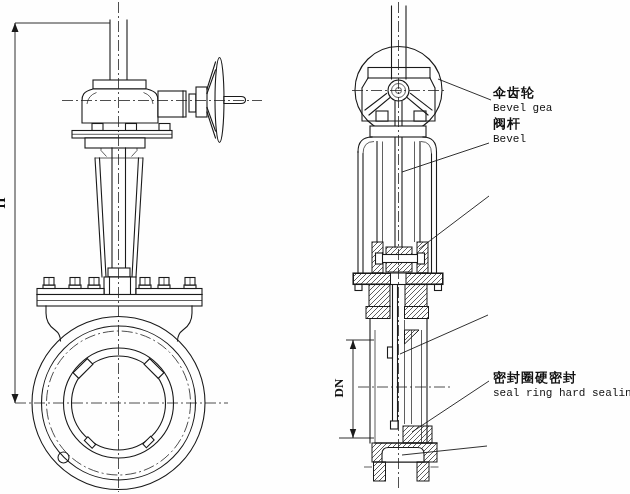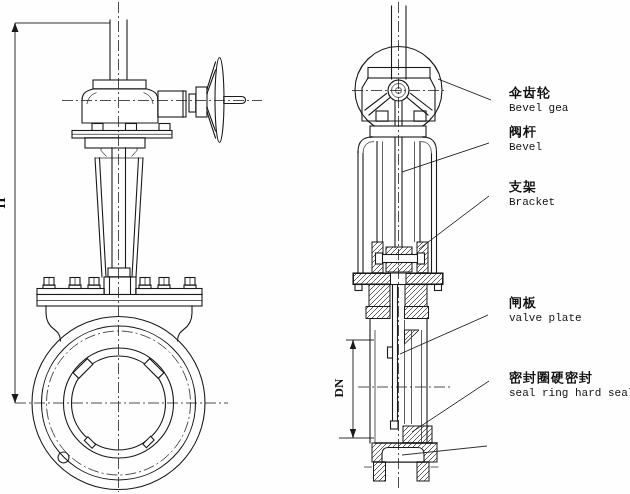--- a/index.html
+++ b/index.html
@@ -7,21 +7,21 @@
          font-family:"Liberation Sans",sans-serif;border-bottom:1px solid #9a9a9a;}
   #stage svg{position:absolute;left:0;top:0;}
   .ln{fill:none;stroke:#1a1a1a;stroke-width:1.1;stroke-linecap:square;}
   .thin{fill:none;stroke:#1a1a1a;stroke-width:0.7;}
   .wfill{fill:#ffffff;stroke:#1a1a1a;stroke-width:1.1;}
   .hatched{fill:url(#hatch);stroke:#1a1a1a;stroke-width:1;}
   .cl{fill:none;stroke:#222;stroke-width:0.8;stroke-dasharray:11 3 2 3;}
   .dim{fill:none;stroke:#1a1a1a;stroke-width:0.9;}
   .arr{fill:#1a1a1a;stroke:none;}
   .leader{fill:none;stroke:#1a1a1a;stroke-width:0.9;}
-  .part-label{position:absolute;white-space:nowrap;color:#111;margin-left:16px;}
+  .part-label{position:absolute;white-space:nowrap;color:#111;}
   .zh{font:bold 13px/16px "Liberation Sans",sans-serif;letter-spacing:1px;}
   .en{font:11px/14px "Liberation Mono",monospace;}
   .dim-label{position:absolute;color:#111;font:bold 14px/14px "Liberation Serif",serif;
              transform:rotate(-90deg);transform-origin:center;}
   .dim-label.dn{font-size:13px;}
 </style>
 </head>
 <body>
 
 <div id="stage">
@@ -194,30 +194,22 @@
   </g>
 </svg>
 
 <div class="dim-label" style="left:-4px;top:196px;">H</div>
 <div class="dim-label dn" style="left:330px;top:381px;">DN</div>
 
 <div class="part-label" style="left:493px;top:85px;">
   <div class="zh">伞齿轮</div>
   <div class="en">Bevel gea</div>
 </div>
-<div class="part-label" style="left:493px;top:124px;">
+<div class="part-label" style="left:493px;top:116px;">
   <div class="zh">阀杆</div>
   <div class="en">Bevel</div>
-</div>
-<div class="part-label" style="left:493px;top:179px;">
-  <div class="zh">支架</div>
-  <div class="en">Bracket</div>
-</div>
-<div class="part-label" style="left:493px;top:295px;">
-  <div class="zh">闸板</div>
-  <div class="en">valve plate</div>
 </div>
 <div class="part-label" style="left:493px;top:370px;">
   <div class="zh">密封圈硬密封</div>
   <div class="en">seal ring hard sealing</div>
 </div>
 
 </div>
 
 </body></html>

